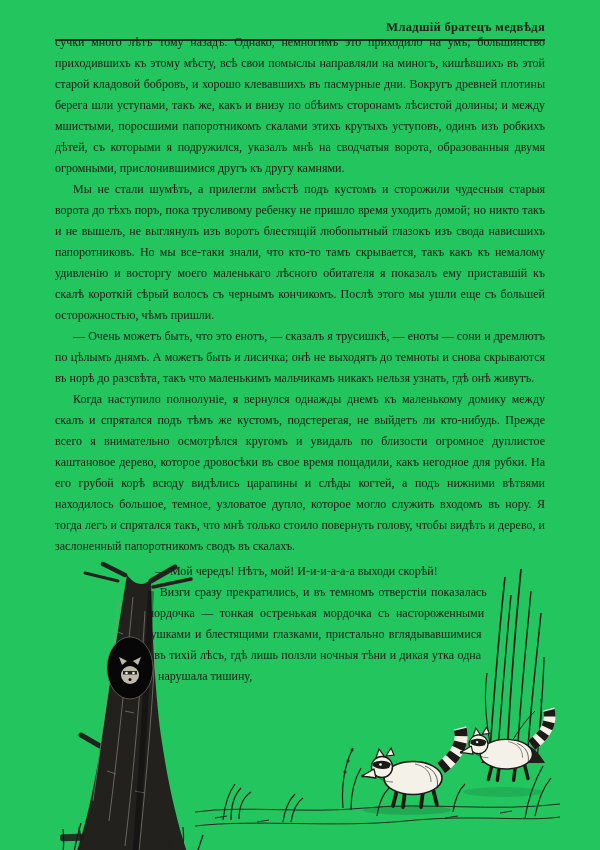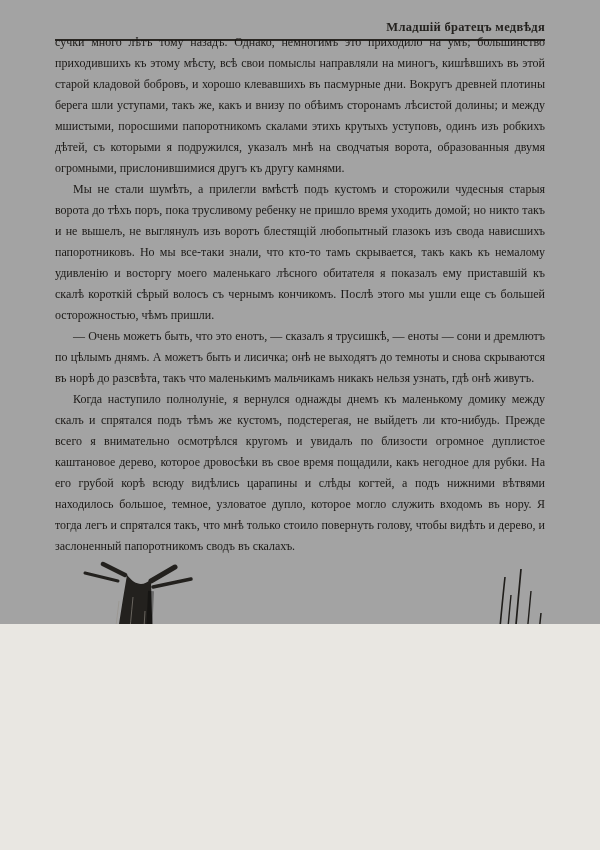--- a/index.html
+++ b/index.html
@@ -3,22 +3,22 @@
 <meta charset="utf-8">
 <style>
   html,body { margin:0; padding:0; }
   body {
     width:600px; height:850px;
     background:#e9e7e2;
     font-family:"Liberation Serif","DejaVu Serif",serif;
   }
   .page {
     position:relative;
-    width:600px; height:624px;
-    background:#a3a3a3;
+    width:600px; height:850px;
+    background:#22c55e;
     overflow:hidden;
     color:#1b1916;
   }
   .running-head {
     position:absolute; top:20px; left:55px; width:490px;
     text-align:right;
     font-weight:bold;
     font-size:12.5px;
     letter-spacing:.3px;
     color:#23211e;
@@ -141,20 +141,22 @@
             <path d="M46,202 C48,162 54,112 60,52" stroke-width="1.5"></path>
             <path d="M56,202 C58,172 62,136 63,96" stroke-width="1.3"></path>
             <path d="M12,202 C6,166 2,140 6,112" stroke-width="1.1"></path>
             <path d="M50,202 C58,176 62,158 60,138" stroke-width="1.1"></path>
             <path d="M20,202 C30,180 40,164 54,150" stroke-width="1"></path>
           </g>
           <path d="M0,202 C12,186 24,180 34,184 C46,180 56,188 64,202 Z" fill="#1f1d1a"></path>
         </svg>
       </div>
 
+      <p>— Мой чередъ! Нѣтъ, мой! И-и-и-а-а-а выходи скорѣй!</p>
+      <p>Визги сразу прекратились, и въ темномъ отверстіи показалась мордочка — тонкая остренькая мордочка съ настороженными ушками и блестящими глазками, пристально вглядывавшимися въ тихій лѣсъ, гдѣ лишь ползли ночныя тѣни и дикая утка одна нарушала тишину,</p>
     </div>
   </div>
 
   <div class="bottom-illus">
     <svg width="365" height="145" viewBox="0 0 365 145" xmlns="http://www.w3.org/2000/svg">
       <defs>
         <g id="rcn">
           <path d="M74,28 C90,16 97,2 93,-12" fill="none" stroke="#f3f1e8" stroke-width="13"></path>
           <path d="M74,28 C90,16 97,2 93,-12" fill="none" stroke="#1c1a17" stroke-width="13" stroke-dasharray="7 6"></path>
           <g stroke="#1c1a17" stroke-width="3.8" stroke-linecap="round">

